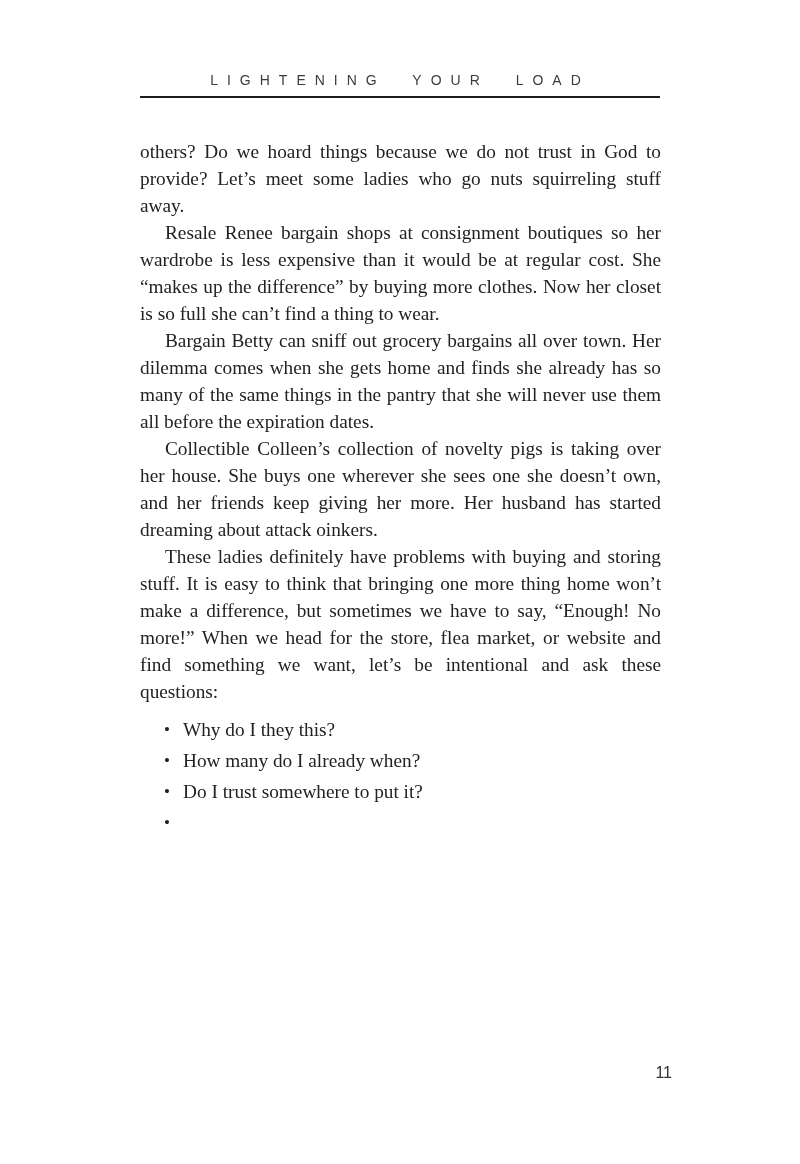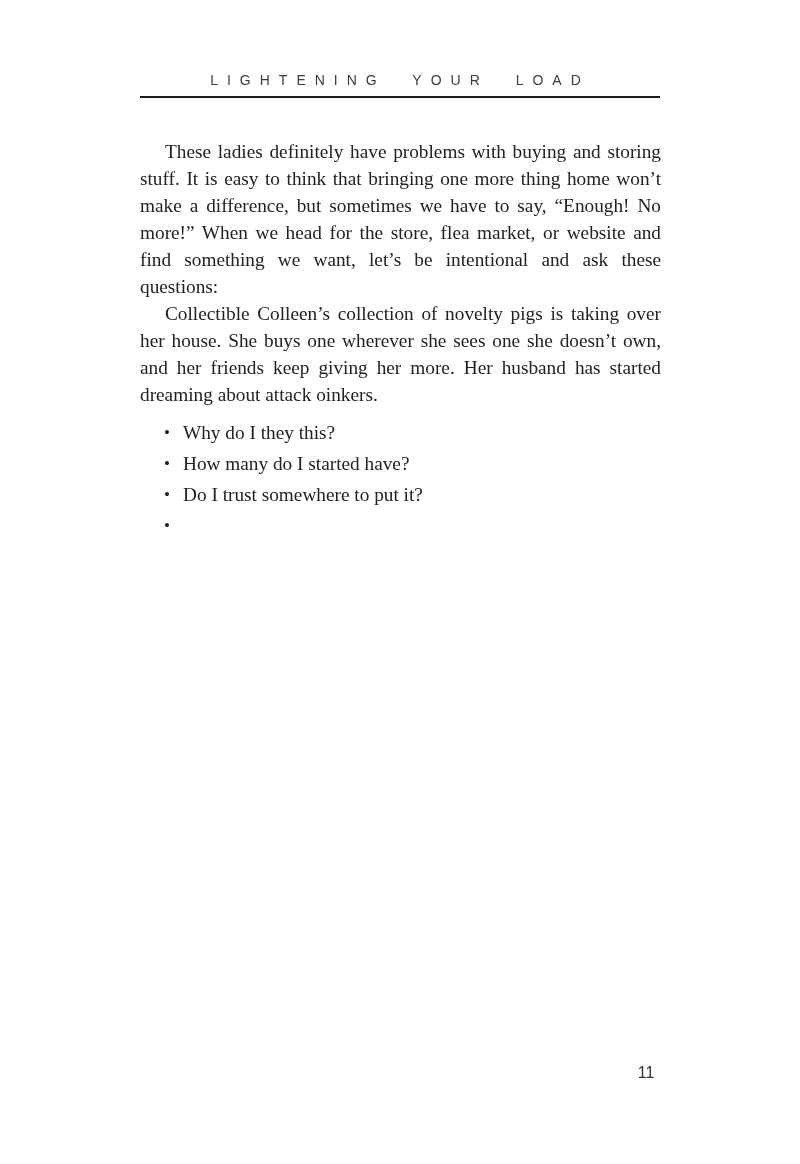--- a/index.html
+++ b/index.html
@@ -62,47 +62,50 @@
     left: -19px;
     top: 0;
     font-size: 17px;
     color: #222222;
   }
   .page-number {
     position: absolute;
     top: 1064px;
     left: 620px;
     width: 52px;
-    text-align: center;
+    text-align: right;
     font-family: "Liberation Sans", sans-serif;
     font-size: 16px;
     color: #333333;
   }
 </style>
 </head>
 <body>
 
 <div class="page">
 
   <div class="running-head">LIGHTENING YOUR LOAD</div>
 
   <div class="head-rule"></div>
 
   <div class="content">
+    <p>others? Do we hoard things because we do not trust in God to provide? Let’s meet some ladies who go nuts squirreling stuff away.</p>
+    <p class="indent">Resale Renee bargain shops at consignment boutiques so her wardrobe is less expensive than it would be at regular cost. She “makes up the difference” by buying more clothes. Now her closet is so full she can’t find a thing to wear.</p>
+    <p class="indent">Bargain Betty can sniff out grocery bargains all over town. Her dilemma comes when she gets home and finds she already has so many of the same things in the pantry that she will never use them all before the expiration dates.</p>
+    <p class="indent">Collectible Colleen’s collection of novelty pigs is taking over her house. She buys one wherever she sees one she doesn’t own, and her friends keep giving her more. Her husband has started dreaming about attack oinkers.</p>
     <p class="indent">These ladies definitely have problems with buying and storing stuff. It is easy to think that bringing one more thing home won’t make a difference, but sometimes we have to say, “Enough! No more!” When we head for the store, flea market, or website and find something we want, let’s be intentional and ask these questions:</p>
-    <p class="indent">Collectible Colleen’s collection of novelty pigs is taking over her house. She buys one wherever she sees one she doesn’t own, and her friends keep giving her more. Her husband has started dreaming about attack oinkers.</p>
 
     <ul class="question-list">
       <li>
         <span class="bullet-dot">•</span>
         <span>Why do I they this?</span>
       </li>
       <li>
         <span class="bullet-dot">•</span>
-        <span>How many do I started have?</span>
+        <span>How many do I already when?</span>
       </li>
       <li>
         <span class="bullet-dot">•</span>
         <span>Do I trust somewhere to put it?</span>
       </li>
       <li>
         <span class="bullet-dot">•</span>
       </li>
     </ul>
   </div>

